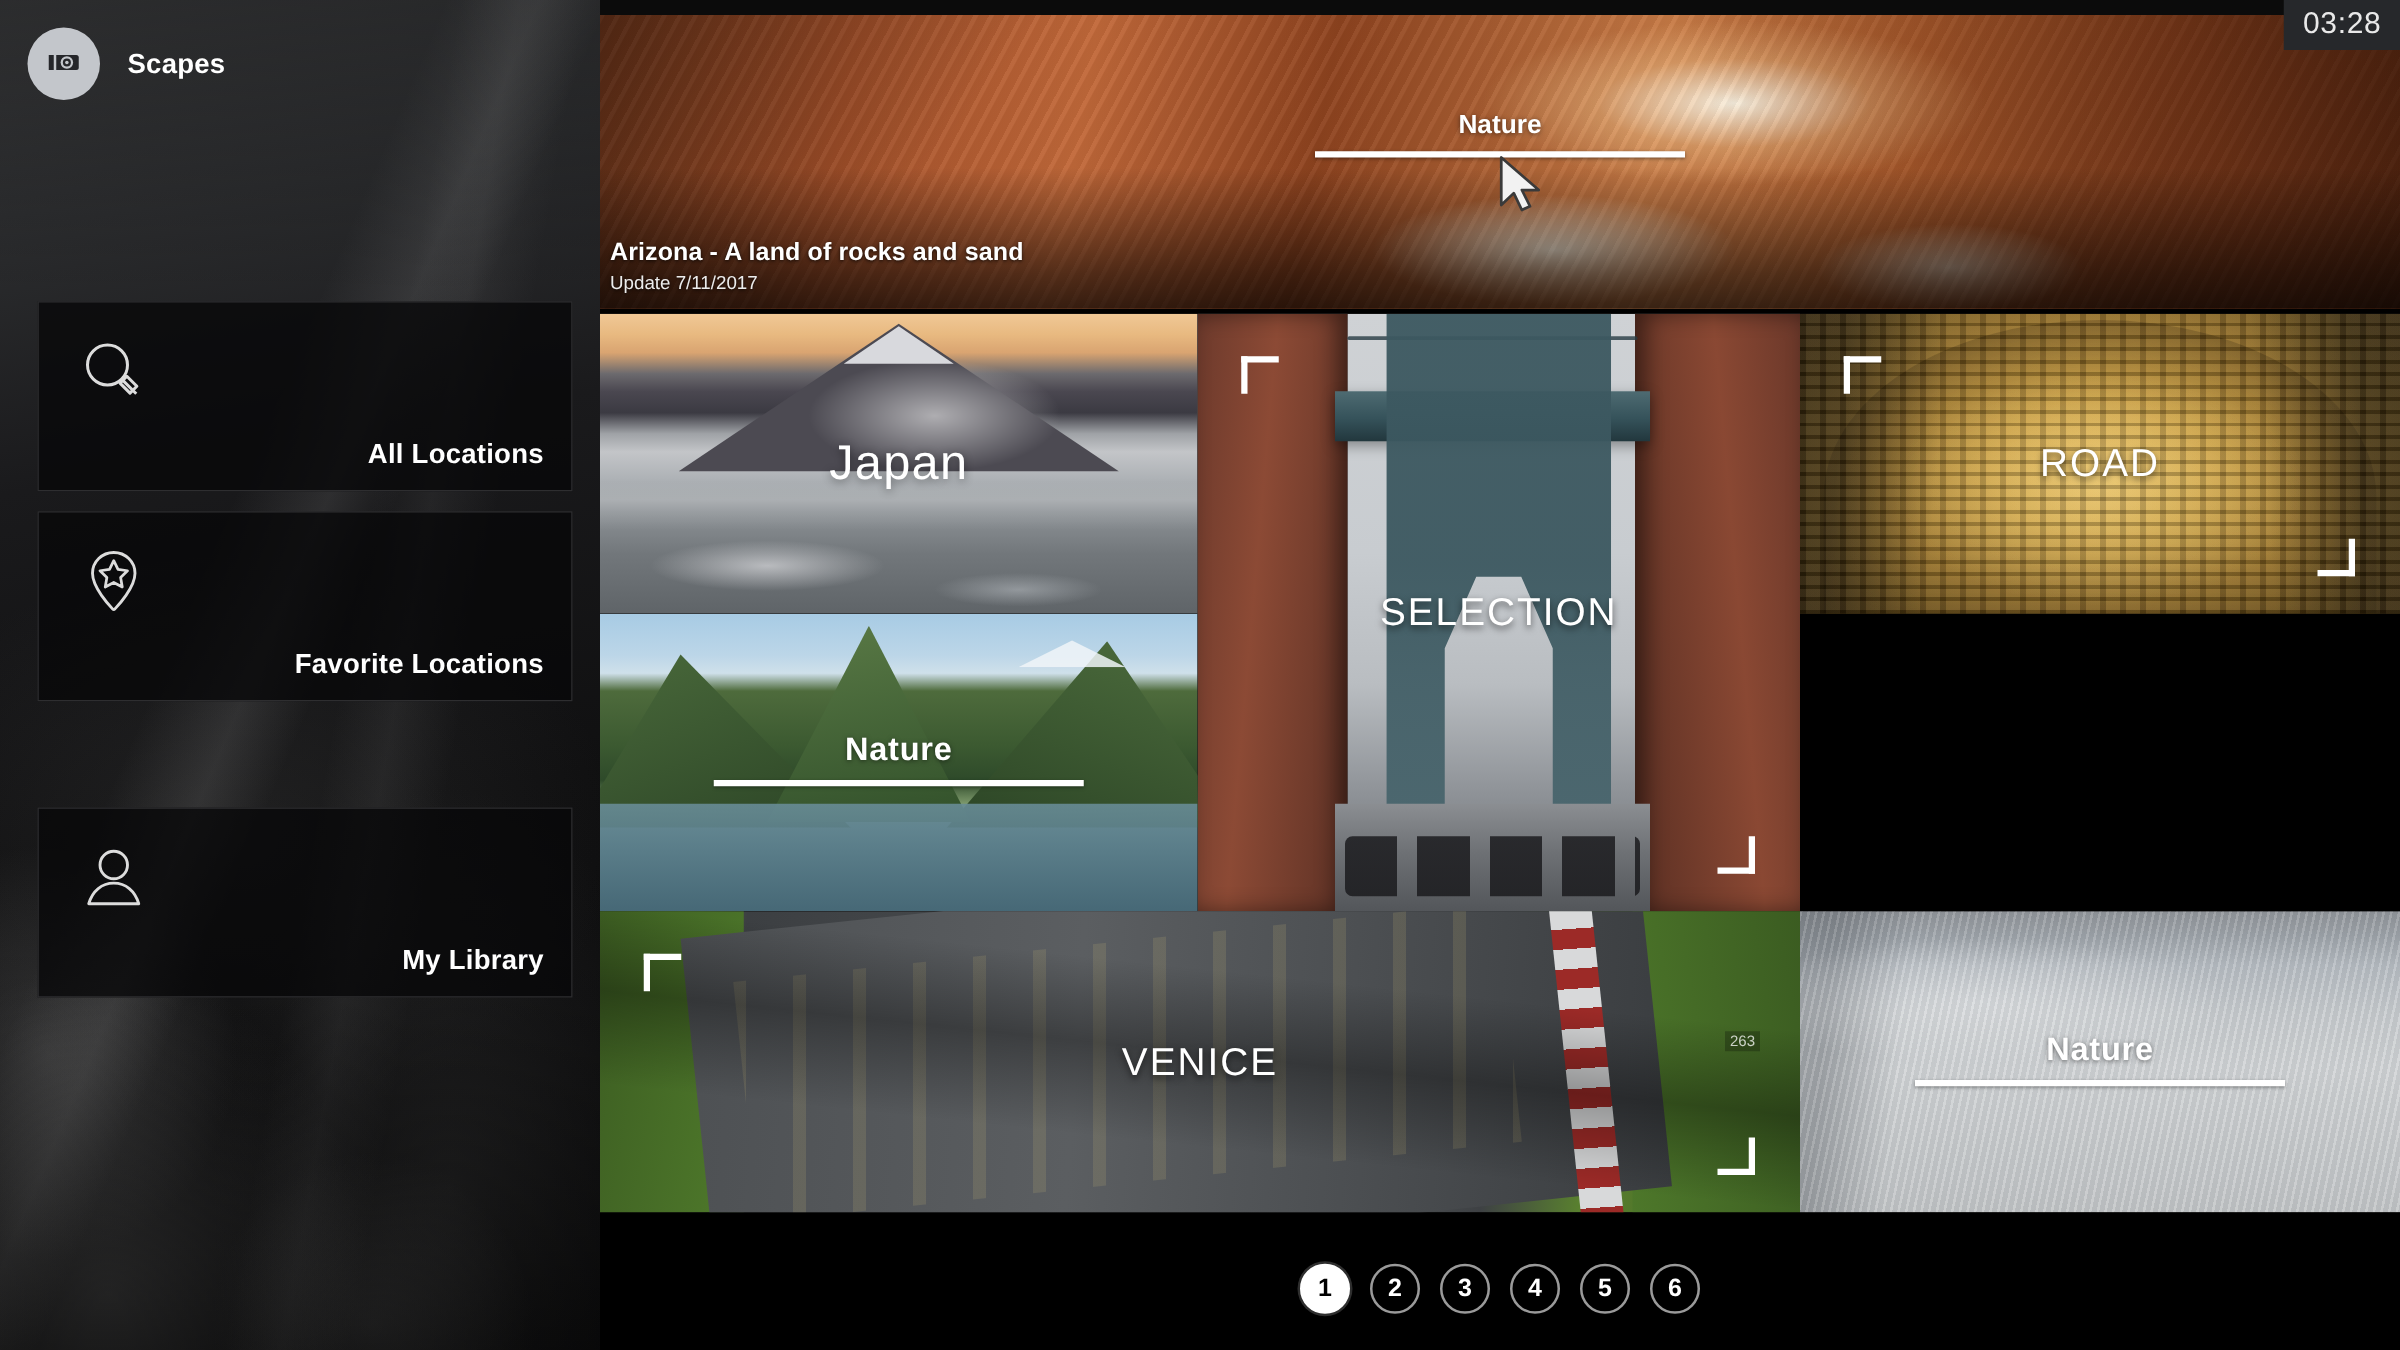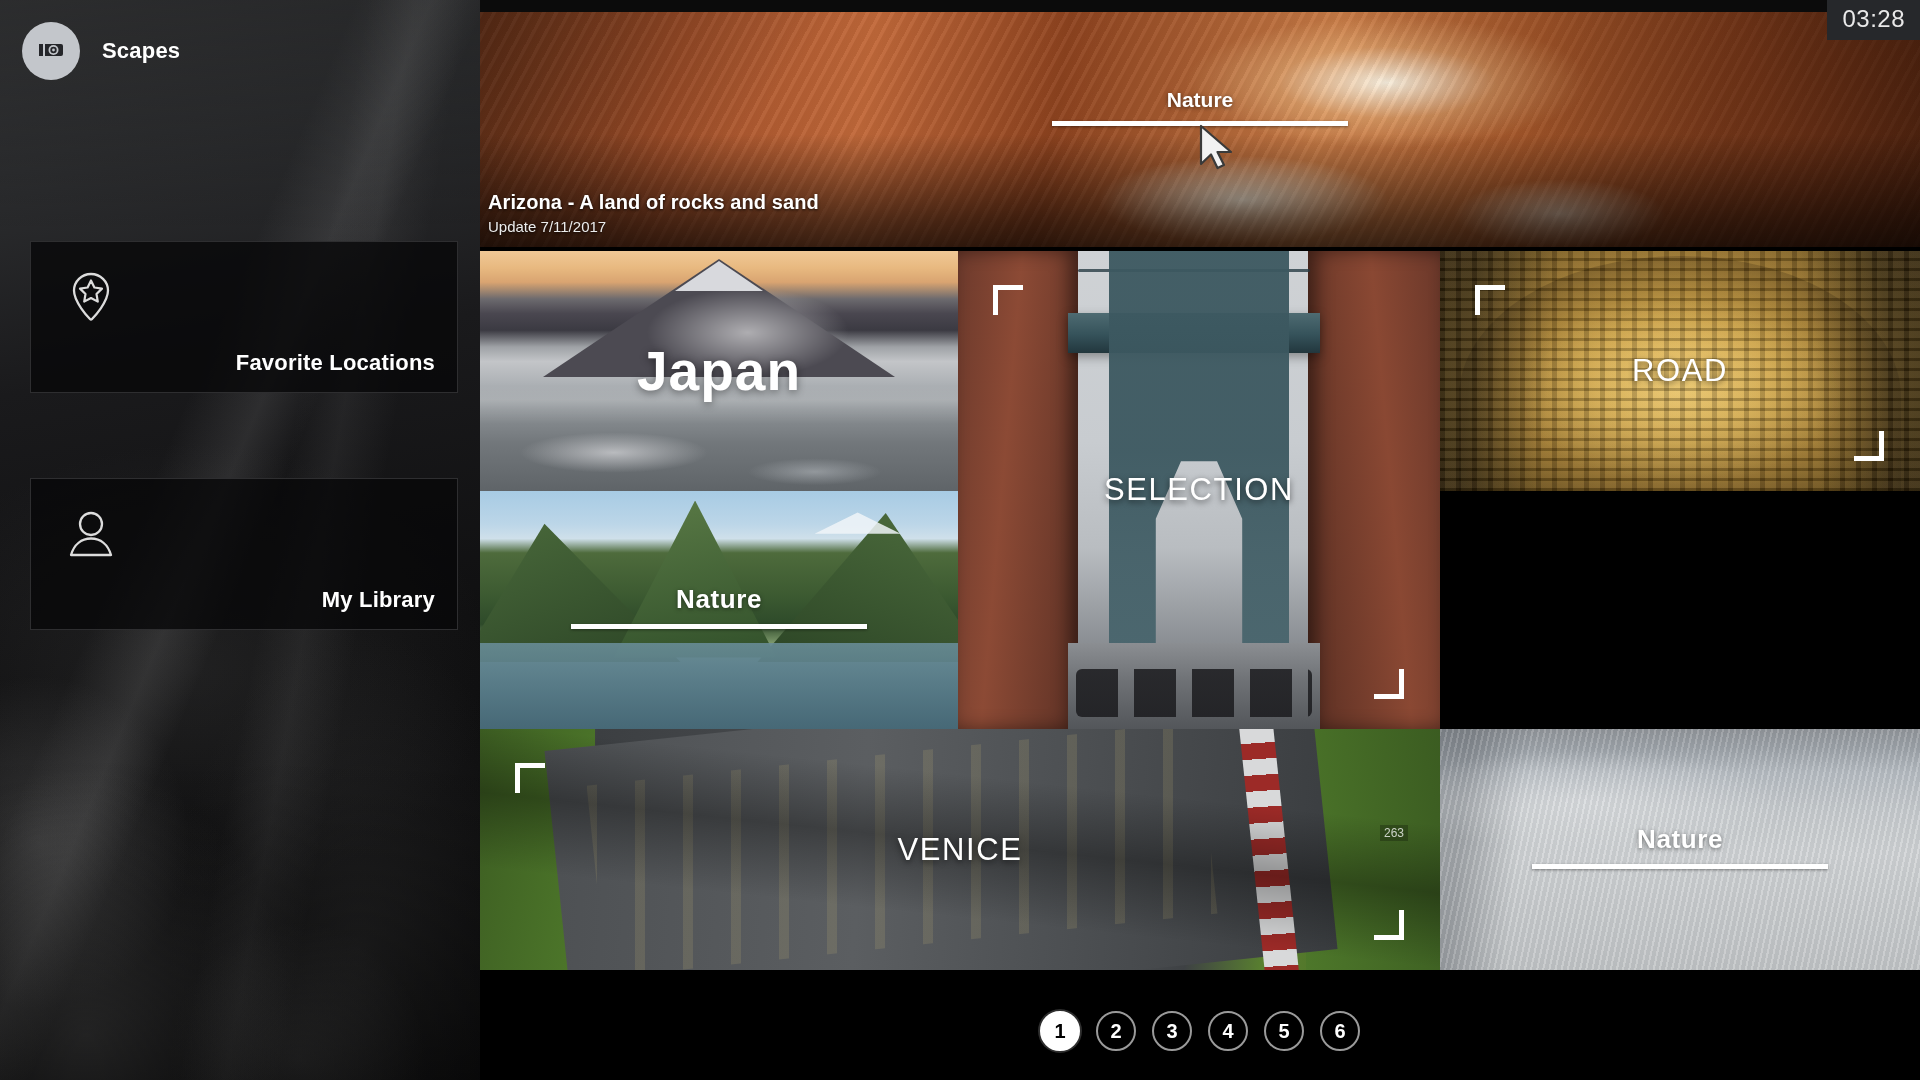--- a/index.html
+++ b/index.html
@@ -121,21 +121,21 @@
     position:absolute; left:0; right:0; top:50%; transform:translateY(-50%);
     text-align:center; color:#fff;
   }
 
   
   .br { position:absolute; width:30px; height:30px; }
   .br.tl { left:35px; top:34px; border-left:5px solid #fff; border-top:5px solid #fff; }
   .br.br2 { right:36px; bottom:30px; border-right:5px solid #fff; border-bottom:5px solid #fff; }
 
   
-  .lbl-thin { font-size:55px; font-weight:700; letter-spacing:1px; text-shadow:0 2px 8px rgba(0,0,0,.45); }
+  .lbl-thin { font-size:39px; font-weight:400; letter-spacing:1px; text-shadow:0 2px 8px rgba(0,0,0,.45); }
   .lbl-caps { font-size:31px; font-weight:normal; letter-spacing:1.6px; text-shadow:0 2px 6px rgba(0,0,0,.6); }
   .lbl-bold { font-size:26px; font-weight:bold; letter-spacing:.6px; text-shadow:0 1px 4px rgba(0,0,0,.5); }
   .lbl-venice { font-size:26px; font-weight:bold; letter-spacing:1.4px; text-shadow:0 1px 5px rgba(0,0,0,.7); }
 
   .nature-block { position:absolute; left:50%; transform:translateX(-50%); top:50%; margin-top:-26px; width:296px; text-align:center; }
   .nature-block .bar { margin-top:9px; height:5px; background:#fff; box-shadow:0 1px 3px rgba(0,0,0,.4); }
 
   .venice-box {
     position:absolute; left:50%; transform:translateX(-50%); top:88px;
     width:262px; height:46px; border:2px solid #fff;
@@ -338,20 +338,30 @@
           <circle cx="19.5" cy="16" r="5" fill="#c3c6cb"></circle>
           <circle cx="19.5" cy="16" r="3.2" fill="#25262a"></circle>
           <circle cx="19.5" cy="16" r="1.4" fill="#c3c6cb"></circle>
         </svg>
       </div>
       <div class="brand-title">Scapes</div>
     </div>
 
     <div class="menu">
 
+      <div class="menu-card">
+        <span class="menu-ico">
+          <svg width="56" height="56" viewBox="0 0 56 56" aria-hidden="true">
+            <circle cx="23" cy="22" r="16" fill="none" stroke="#dcdcdc" stroke-width="2.4"></circle>
+            <path d="M34.5 33.5 L46 45" stroke="#dcdcdc" stroke-width="2.4" fill="none"></path>
+            <path d="M33 36.5 L38.5 31 L46.5 39 L41 44.5 Z" fill="none" stroke="#dcdcdc" stroke-width="2.4" stroke-linejoin="round"></path>
+          </svg>
+        </span>
+        <span class="menu-label">All Locations</span>
+      </div>
 
       <div class="menu-card">
         <span class="menu-ico">
           <svg width="56" height="56" viewBox="0 0 56 56" aria-hidden="true">
             <path d="M28 4c-9.4 0-17 7.4-17 16.6 0 11.4 13.8 26.2 16.2 28.7a1.1 1.1 0 0 0 1.6 0C31.2 46.8 45 32 45 20.6 45 11.4 37.4 4 28 4z" fill="none" stroke="#dcdcdc" stroke-width="2.3"></path>
             <path d="M28 10.5l3.4 7 7.6 1.1-5.5 5.4 1.3 7.6-6.8-3.6-6.8 3.6 1.3-7.6-5.5-5.4 7.6-1.1z" fill="none" stroke="#dcdcdc" stroke-width="2.2" stroke-linejoin="round"></path>
           </svg>
         </span>
         <span class="menu-label">Favorite Locations</span>
       </div>

